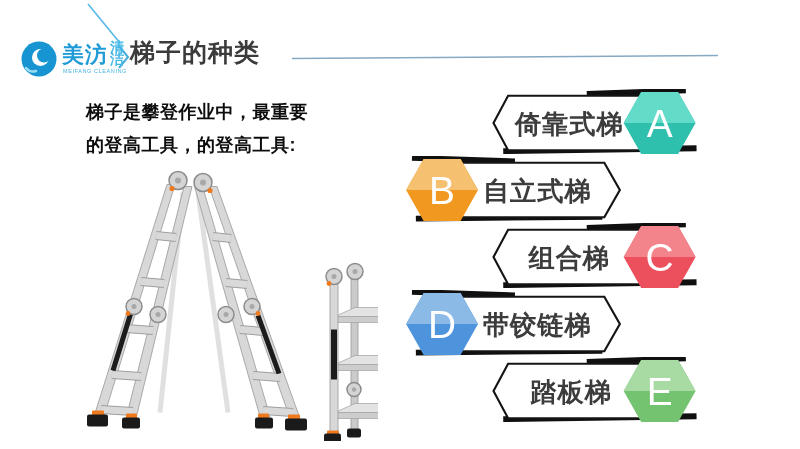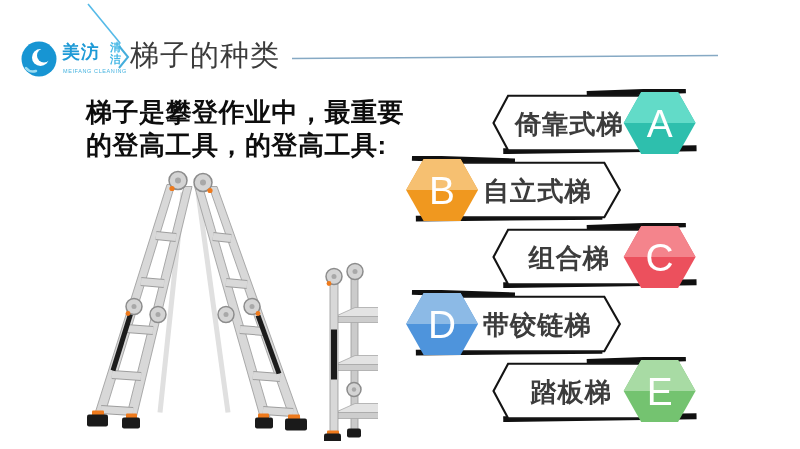--- a/index.html
+++ b/index.html
@@ -4,27 +4,27 @@
 <style>
   html,body{margin:0;padding:0;}
   body{
     width:800px;height:449px;position:relative;overflow:hidden;
     background:#ffffff;
     font-family:"Liberation Sans","DejaVu Sans",sans-serif;
   }
   .abs{position:absolute;}
   
   #page-title{
-    left:130px;top:36px;font-size:29px;font-weight:400;color:#3b3b3b;
+    left:130px;top:36px;font-size:25px;font-weight:700;color:#3b3b3b;
     letter-spacing:1px;white-space:nowrap;
   }
   
   #intro{
     left:86px;top:96px;width:330px;
-    font-size:26px;font-weight:700;color:#0d0d0d;line-height:33px;
+    font-size:18px;font-weight:700;color:#0d0d0d;line-height:33px;
     letter-spacing:0.5px;white-space:nowrap;
   }
   
   .type-row{position:absolute;width:232px;height:68px;}
   .type-row svg{display:block;width:100%;height:100%;}
   svg text{font-family:"Liberation Sans","DejaVu Sans",sans-serif;}
   .hex-letter{font-size:40px;fill:#ffffff;font-weight:400;}
   .banner-label{font-size:27px;font-weight:700;fill:#3c3c3c;letter-spacing:1px;}
   .banner{fill:#ffffff;stroke:#141414;stroke-width:2.2;}
   .bar{stroke:#101010;stroke-width:6;fill:none;}
@@ -47,23 +47,23 @@
   <line x1="292" y1="58.5" x2="718" y2="55.5" stroke-width="1.5" stroke="#86a9c4"></line>
 </svg>
 
 <div class="abs" style="left:18px;top:38px;width:115px;height:42px;">
   <svg width="115" height="42" style="position:absolute;left:0;top:0;">
     <circle cx="21" cy="21" r="17.5" fill="#1795d3"></circle>
     <circle cx="22.5" cy="19.5" r="8.5" fill="#ffffff"></circle>
     <circle cx="26" cy="17.5" r="7" fill="#1795d3"></circle>
     <path d="M8 30 Q 12 35 18 33" fill="none" stroke="#9bdcf2" stroke-width="2.5" stroke-linecap="round"></path>
   </svg>
-  <div class="abs" style="left:44px;top:2px;font-size:18px;font-weight:700;color:#1e9ad6;letter-spacing:1px;">美汸</div>
+  <div class="abs" style="left:44px;top:2px;font-size:22px;font-weight:700;color:#1e9ad6;letter-spacing:1px;">美汸</div>
   <div class="abs" style="left:45px;top:30px;font-size:5.5px;letter-spacing:0.6px;color:#49b4e0;">MEIFANG CLEANING</div>
-  <div class="abs" style="left:92px;top:4px;width:12px;font-size:11px;line-height:11.5px;color:#45b8e6;word-break:break-all;font-weight:700;">清洁</div>
+  <div class="abs" style="left:92px;top:4px;width:12px;font-size:14px;line-height:11.5px;color:#45b8e6;word-break:break-all;font-weight:700;">清洁</div>
 </div>
 
 <div class="abs" id="page-title">梯子的种类</div>
 
 <div class="abs" id="intro">
   <div>梯子是攀登作业中，最重要</div>
   <div>的登高工具，的登高工具:</div>
 </div>
 
 <div class="abs" style="left:68px;top:163px;width:310px;height:278px;">

